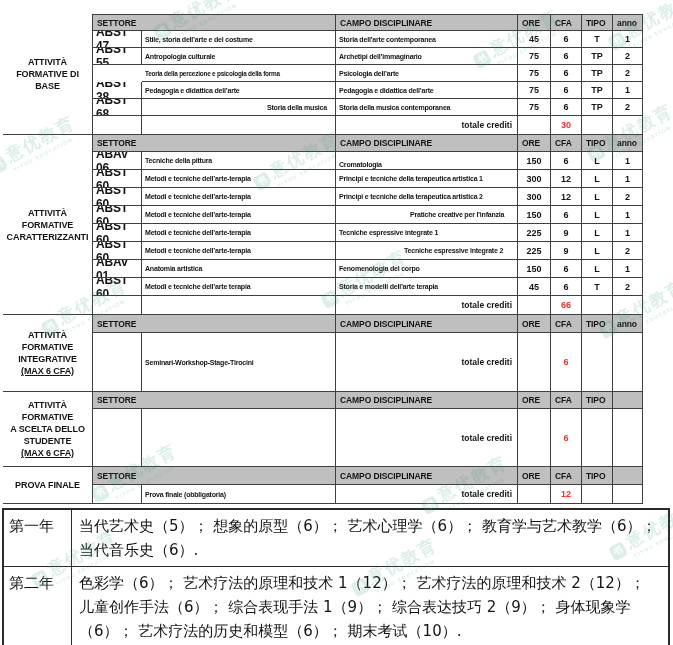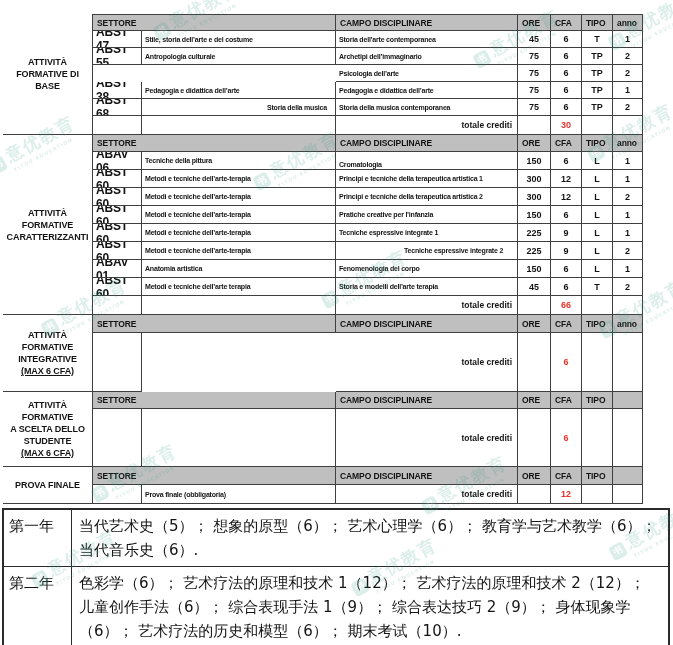--- a/index.html
+++ b/index.html
@@ -83,20 +83,23 @@
           <span>Antropologia culturale</span>
         </div>
         <div class="txt cell" style="grid-column: 4;">
           <span>Archetipi dell’immaginario</span>
         </div>
         <div class="cell num" style="grid-column: 5;">75</div>
         <div class="cell num" style="grid-column: 6;">6</div>
         <div class="cell num" style="grid-column: 7;">TP</div>
         <div class="cell num" style="grid-column: 8;">2</div>
         <div class="cell code" style="grid-column: 2; margin-top: 44px;">ABST 58</div>
+        <div class="txt cell small" style="grid-column: 3;">
+          <span>Teoria della percezione e psicologia della forma</span>
+        </div>
         <div class="txt cell" style="grid-column: 4;">
           <span>Psicologia dell’arte</span>
         </div>
         <div class="cell num" style="grid-column: 5;">75</div>
         <div class="cell num" style="grid-column: 6;">6</div>
         <div class="cell num" style="grid-column: 7;">TP</div>
         <div class="cell num" style="grid-column: 8;">2</div>
         <div class="cell code" style="grid-column: 2;">ABST 38</div>
         <div class="txt cell" style="grid-column: 3;">
           <span>Pedagogia e didattica dell’arte</span>
@@ -171,21 +174,21 @@
           <span>Principi e tecniche della terapeutica artistica 2</span>
         </div>
         <div class="cell num" style="grid-column: 5;">300</div>
         <div class="cell num" style="grid-column: 6;">12</div>
         <div class="cell num" style="grid-column: 7;">L</div>
         <div class="cell num" style="grid-column: 8;">2</div>
         <div class="cell code" style="grid-column: 2;">ABST 60</div>
         <div class="txt cell" style="grid-column: 3;">
           <span>Metodi e tecniche dell’arte-terapia</span>
         </div>
-        <div class="txt cell" style="grid-column: 4;">
+        <div class="txt cell" style="grid-column: 4; justify-content: flex-end;">
           <span>Pratiche creative per l’infanzia</span>
         </div>
         <div class="cell num" style="grid-column: 5;">150</div>
         <div class="cell num" style="grid-column: 6;">6</div>
         <div class="cell num" style="grid-column: 7;">L</div>
         <div class="cell num" style="grid-column: 8;">1</div>
         <div class="cell code" style="grid-column: 2;">ABST 60</div>
         <div class="txt cell" style="grid-column: 3;">
           <span>Metodi e tecniche dell’arte-terapia</span>
         </div>
@@ -246,20 +249,23 @@
           <span>INTEGRATIVE</span>
           <span class="u">(MAX 6 CFA)</span>
         </div>
         <div class="cell hdr" style="grid-column: 2 / span 2;">SETTORE</div>
         <div class="cell hdr" style="grid-column: 4;">CAMPO DISCIPLINARE</div>
         <div class="cell hdr" style="grid-column: 5;">ORE</div>
         <div class="cell hdr" style="grid-column: 6;">CFA</div>
         <div class="cell hdr" style="grid-column: 7;">TIPO</div>
         <div class="cell hdr" style="grid-column: 8;">anno</div>
         <div class="cell" style="grid-column: 2;"></div>
+        <div class="txt cell" style="grid-column: 3;">
+          <span>Seminari-Workshop-Stage-Tirocini</span>
+        </div>
         <div class="cell total-label" style="grid-column: 4;">totale crediti</div>
         <div class="cell num" style="grid-column: 5;"></div>
         <div class="cell num red" style="grid-column: 6;">6</div>
         <div class="cell num" style="grid-column: 7;"></div>
         <div class="cell num" style="grid-column: 8;"></div>
       </div>
       <div class="section" style="grid-template-rows: 17px 58px;">
         <div class="label-cell" style="grid-area: 1 / 1 / span 2;">
           <span>ATTIVITÀ</span>
           <span>FORMATIVE</span>

